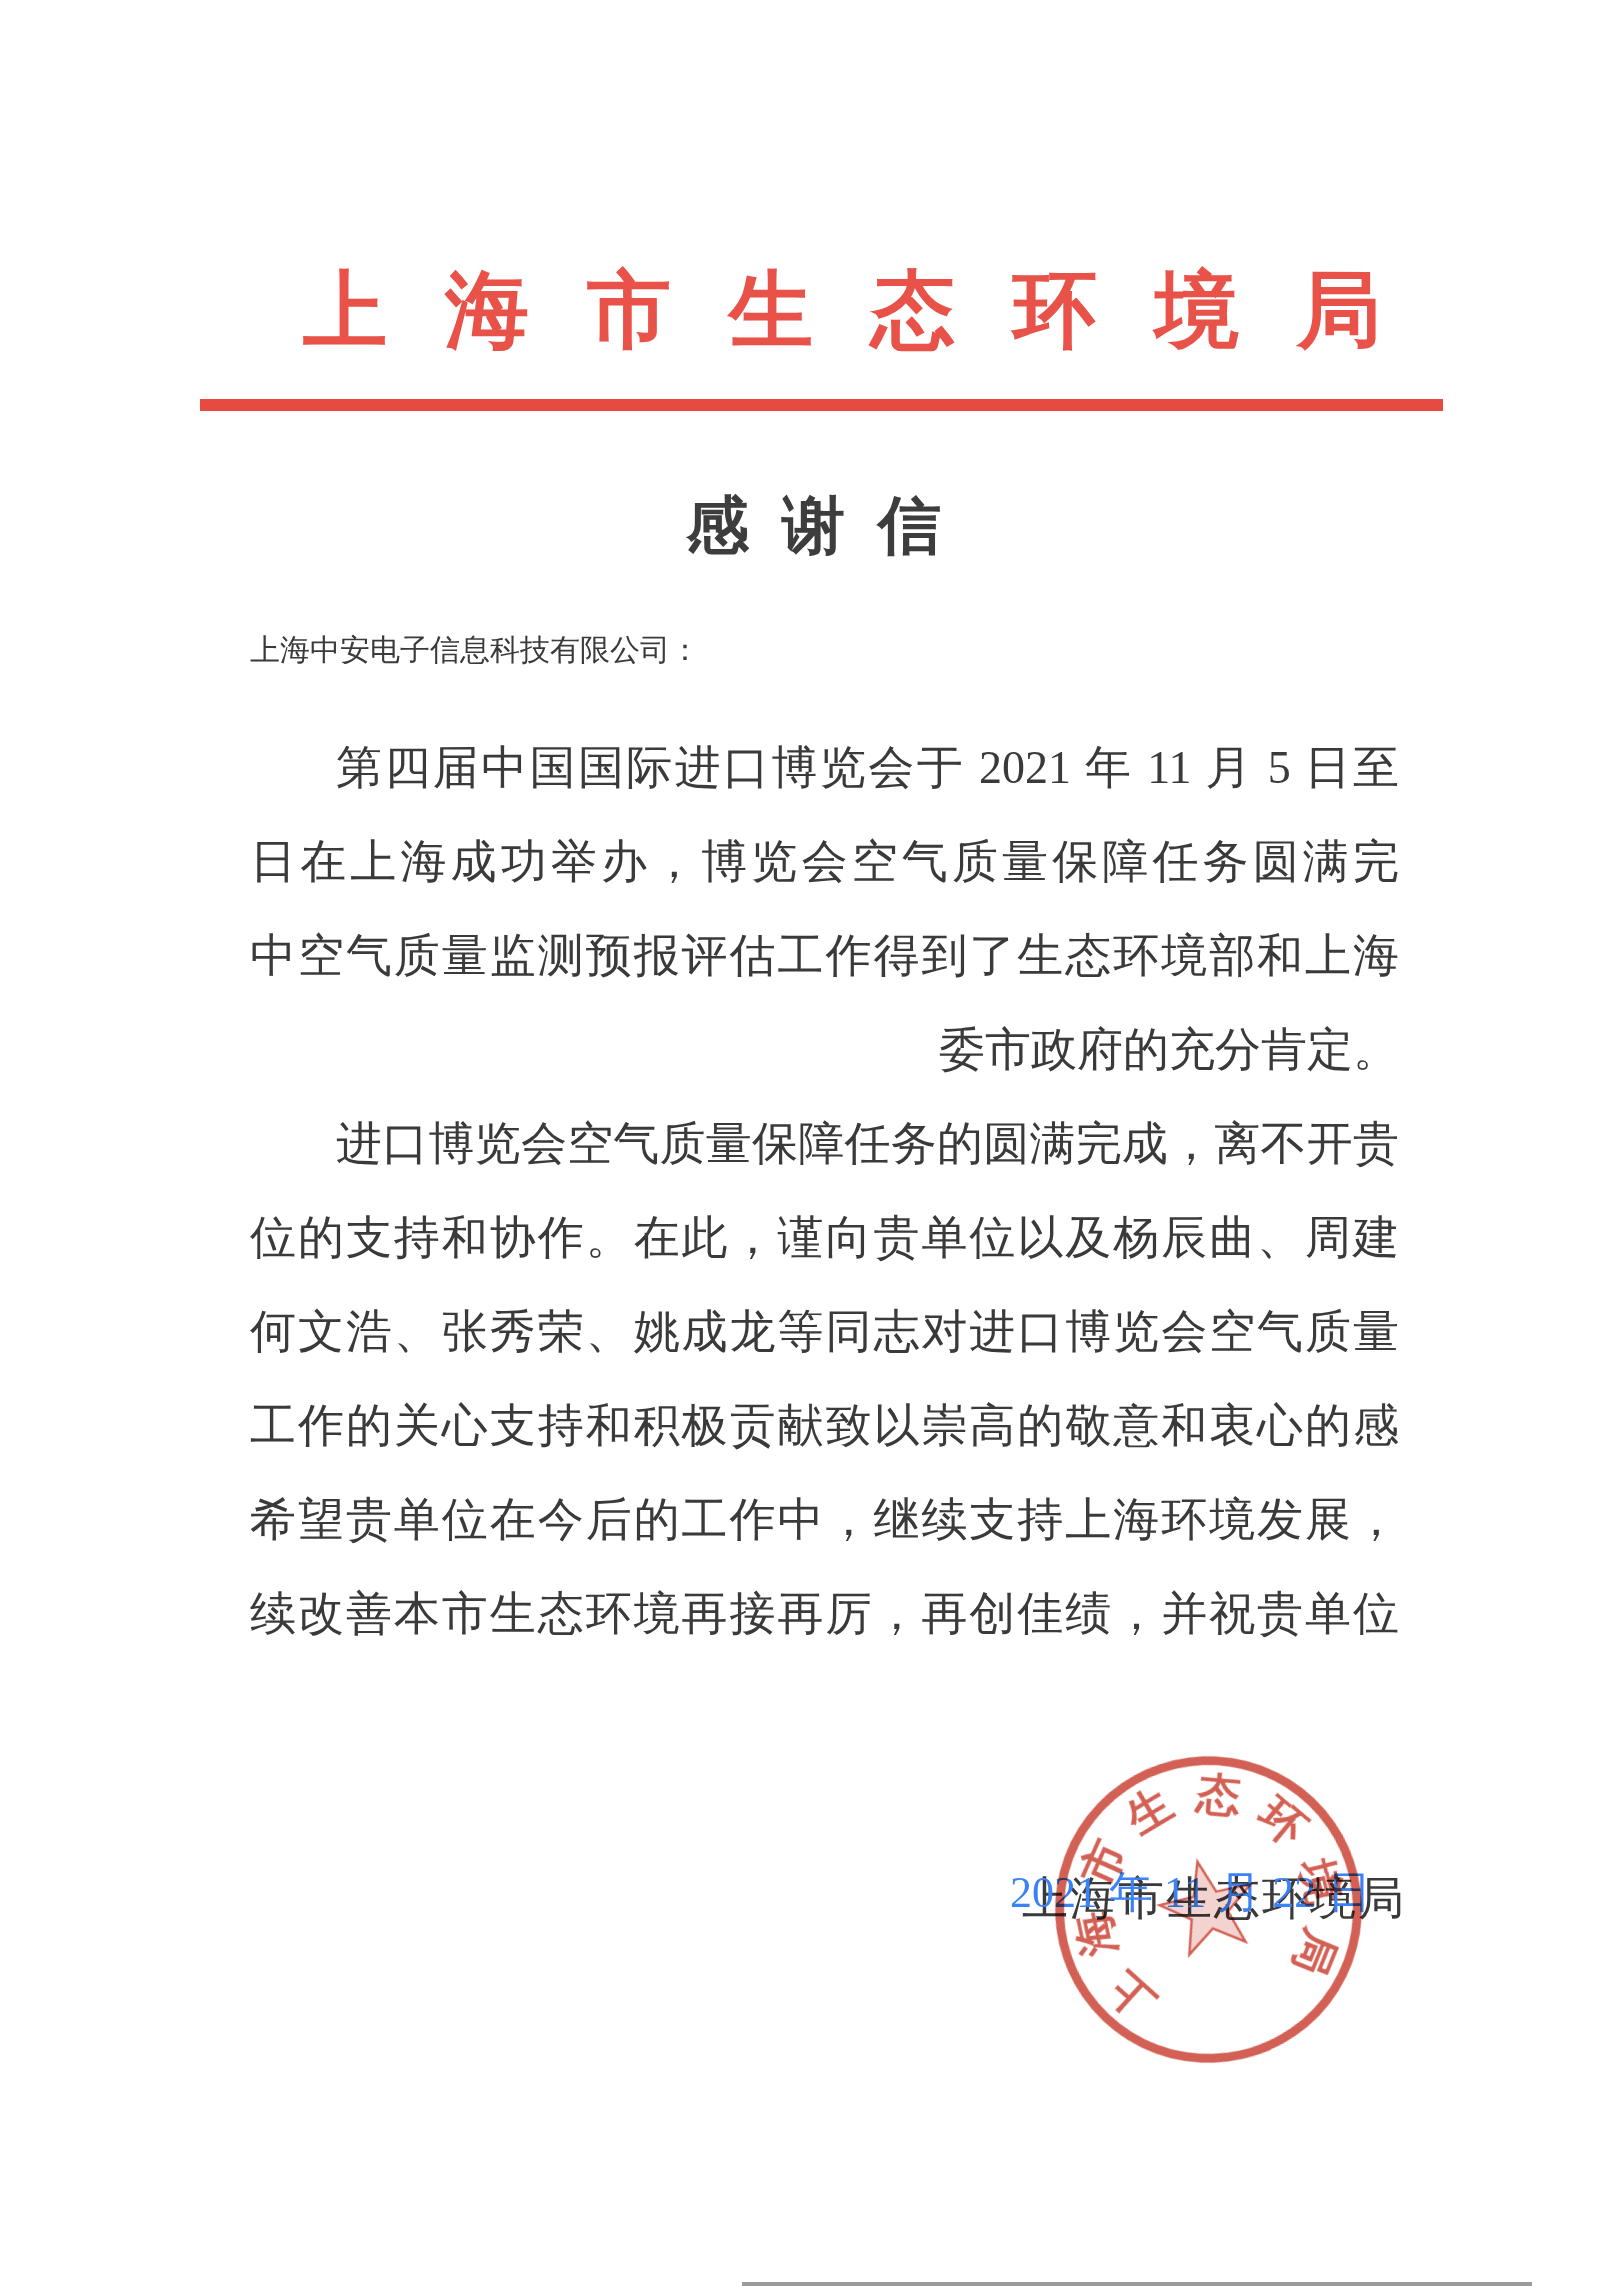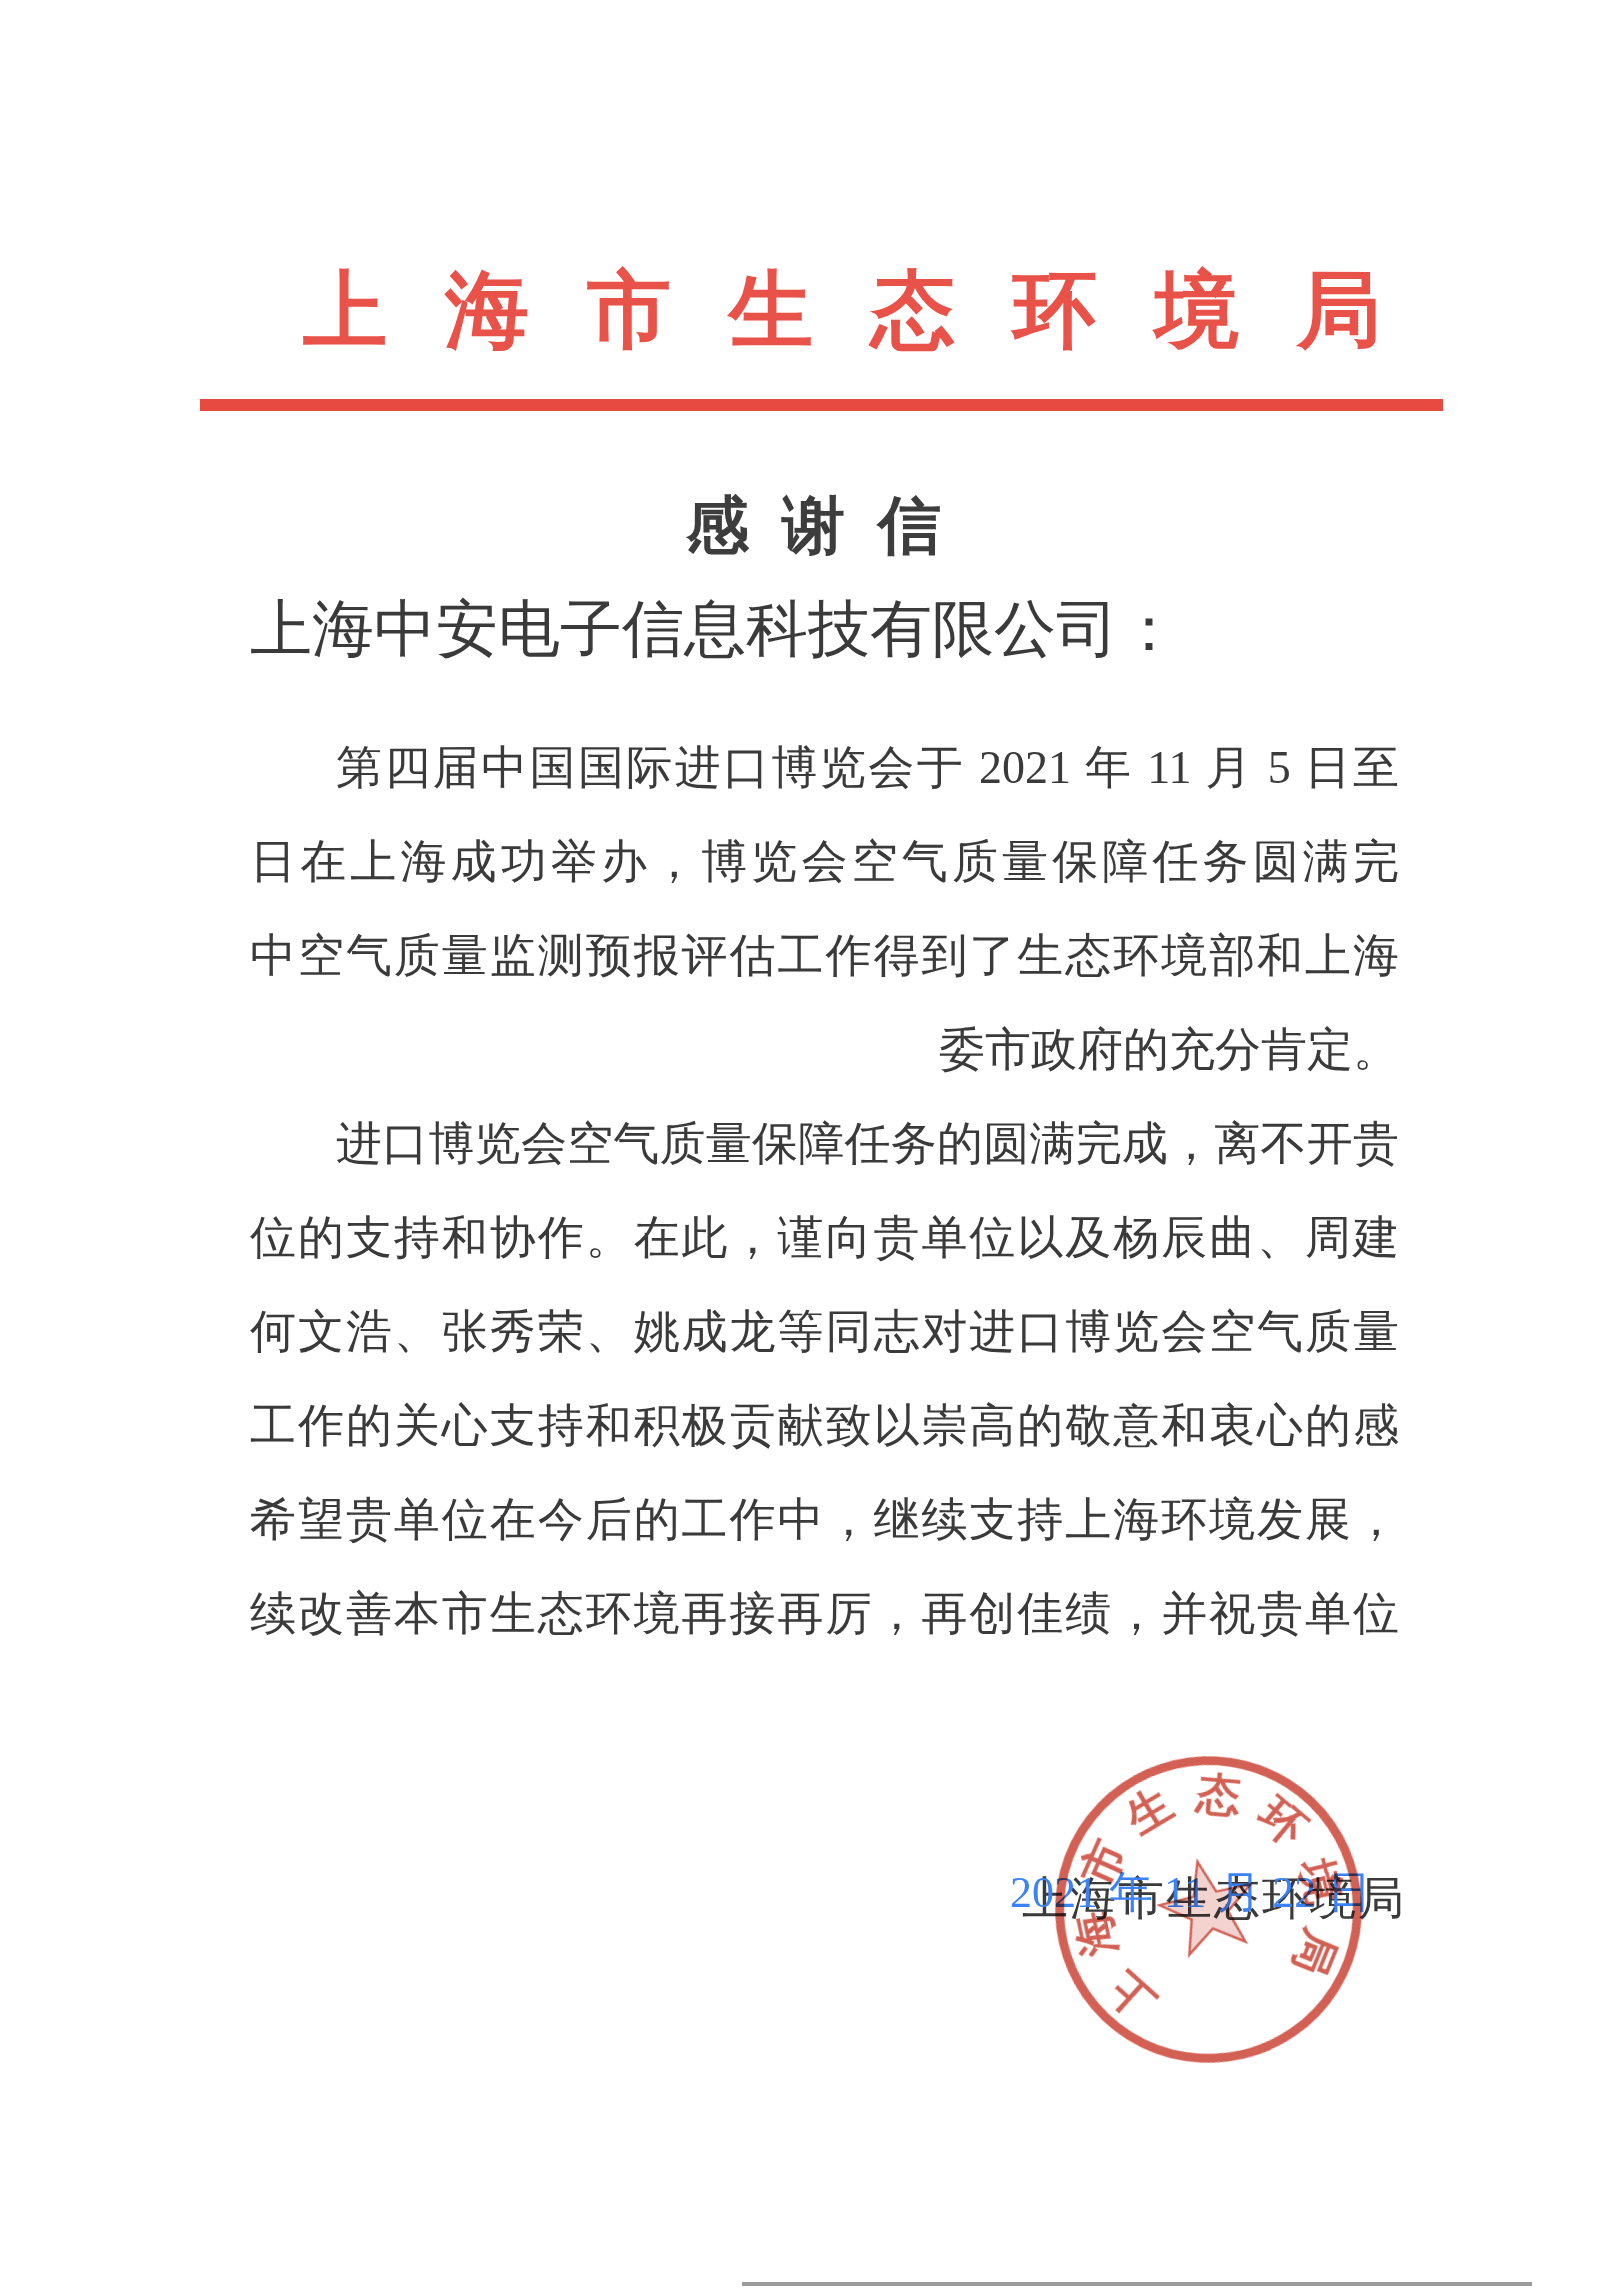--- a/index.html
+++ b/index.html
@@ -37,22 +37,22 @@
     font-size:63px;
     line-height:1.05;
     font-weight:bold;
     letter-spacing:33px;
     color:#3d3d3d;
     white-space:nowrap;
     margin-top:41px;
   }
   .recipient{
     position:absolute;
-    left:250px; top:598px;
-    font-size:62px;
+    left:250px; top:635px;
+    font-size:30px;
     line-height:1;
     white-space:nowrap;
     color:#3a3a3a;
   }
   .body-text{
     position:absolute;
     left:250px; top:721px;
     width:1149px;
     font-size:46px;
     color:#3a3a3a;

